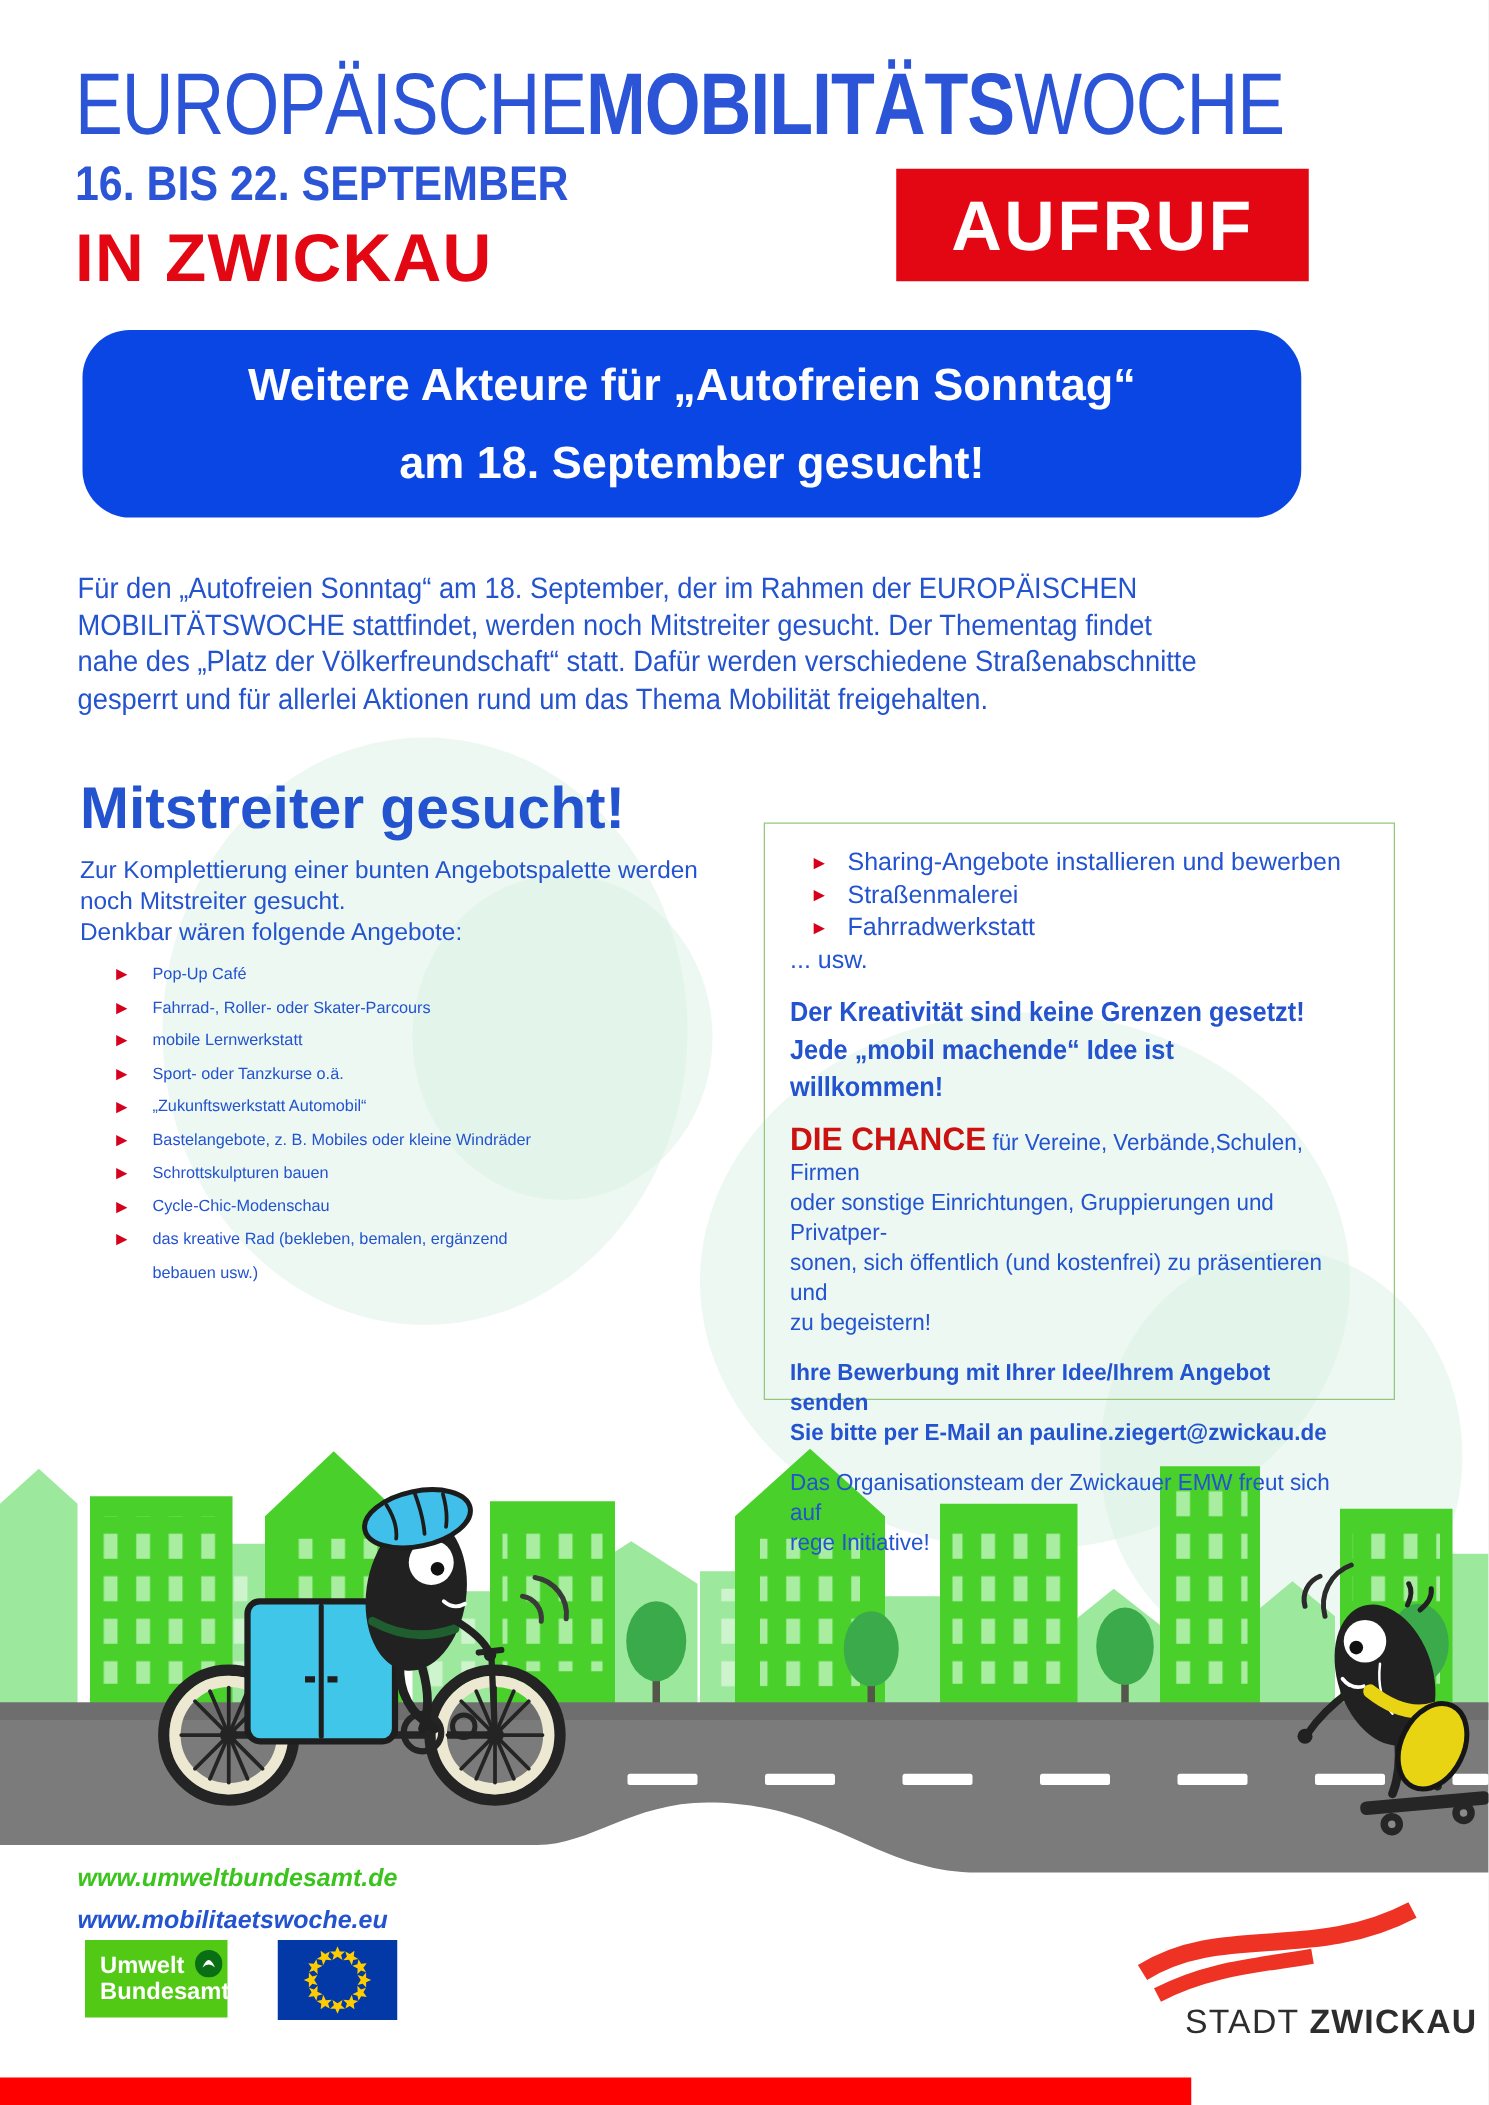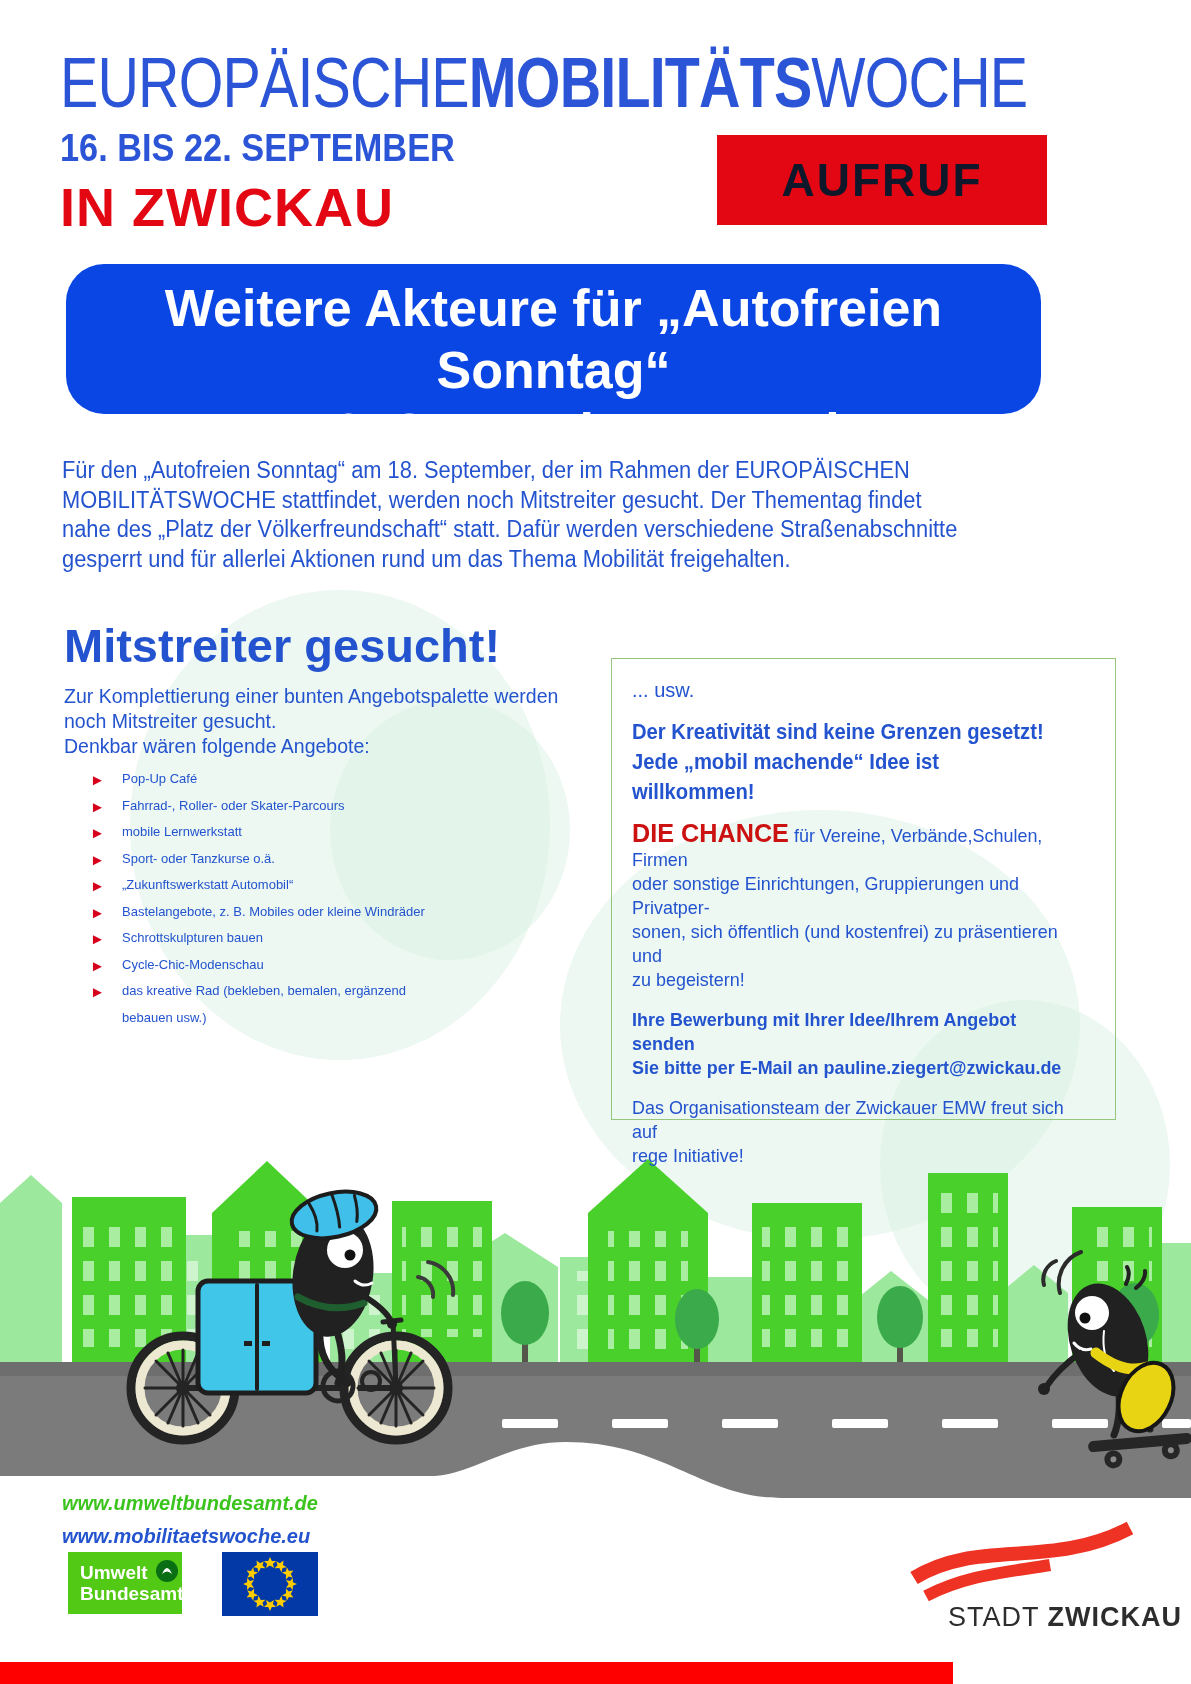--- a/index.html
+++ b/index.html
@@ -14,27 +14,27 @@
   .blob{position:absolute;background:#ddf2e6;opacity:.55;border-radius:50%;z-index:0;}
 
   
   .title{left:60px;top:48px;font-size:70px;color:#2b55d6;white-space:nowrap;
          transform:scaleX(.82);transform-origin:left top;letter-spacing:-1px;line-height:1;}
   .title .bold{font-weight:bold;}
   .date-line{left:60px;top:128px;font-size:39px;font-weight:bold;color:#2b55d6;
              transform:scaleX(.88);transform-origin:left top;white-space:nowrap;line-height:1;}
   .location-line{left:60px;top:180px;font-size:54px;font-weight:bold;color:#e30613;
                  white-space:nowrap;line-height:1;letter-spacing:1px;}
-  .aufruf{left:717px;top:135px;width:330px;height:90px;background:#e30613;color:#0f172a;
+  .aufruf{left:717px;top:135px;width:330px;height:90px;background:#e30613;color:#ffffff;
           display:flex;align-items:center;justify-content:center;
-          font-size:46px;font-weight:bold;letter-spacing:2px;}
+          font-size:56px;font-weight:bold;letter-spacing:2px;}
 
   
   .banner{left:66px;top:264px;width:975px;height:150px;background:#0a46e4;border-radius:38px;
-          color:#ffffff;text-align:center;font-weight:bold;font-size:52px;line-height:62px;
+          color:#ffffff;text-align:center;font-weight:bold;font-size:36px;line-height:62px;
           padding-top:13px;box-sizing:border-box;}
 
   
   .intro{left:62px;top:456px;width:1080px;font-size:23.5px;line-height:29.5px;color:#2353ce;
          white-space:pre-line;transform:scaleX(.93);transform-origin:left top;}
 
   
   .left-heading{left:64px;top:618px;font-size:47px;font-weight:bold;color:#2353ce;z-index:2;}
   .left-intro{left:64px;top:684px;font-size:19.5px;line-height:25px;color:#2353ce;
               white-space:pre-line;z-index:2;}
@@ -150,20 +150,37 @@
       </li>
 
       <li>
         <span class="arrow-ic"></span>
         <span class="txt">das kreative Rad (bekleben, bemalen, ergänzend
 bebauen usw.)</span>
       </li>
     </ul>
 
   <div class="abs ideas-box">
+    <ul class="ideas">
+
+        <li>
+          <span class="arrow-ic"></span>
+          <span class="txt">Sharing-Angebote installieren und bewerben</span>
+        </li>
+
+        <li>
+          <span class="arrow-ic"></span>
+          <span class="txt">Straßenmalerei</span>
+        </li>
+
+        <li>
+          <span class="arrow-ic"></span>
+          <span class="txt">Fahrradwerkstatt</span>
+        </li>
+      </ul>
     <p class="etc-line">... usw.</p>
     <p class="highlight">Der Kreativität sind keine Grenzen gesetzt!
 Jede „mobil machende“ Idee ist willkommen!</p>
     <p class="chance"><span class="lbl">DIE CHANCE</span><span> für Vereine, Verbände,Schulen, Firmen
 oder sonstige Einrichtungen, Gruppierungen und Privatper-
 sonen, sich öffentlich (und kostenfrei) zu präsentieren und
 zu begeistern!</span></p>
     <p class="application">Ihre Bewerbung mit Ihrer Idee/Ihrem Angebot senden
 Sie bitte per E-Mail an pauline.ziegert@zwickau.de</p>
     <p class="closing">Das Organisationsteam der Zwickauer EMW freut sich auf

